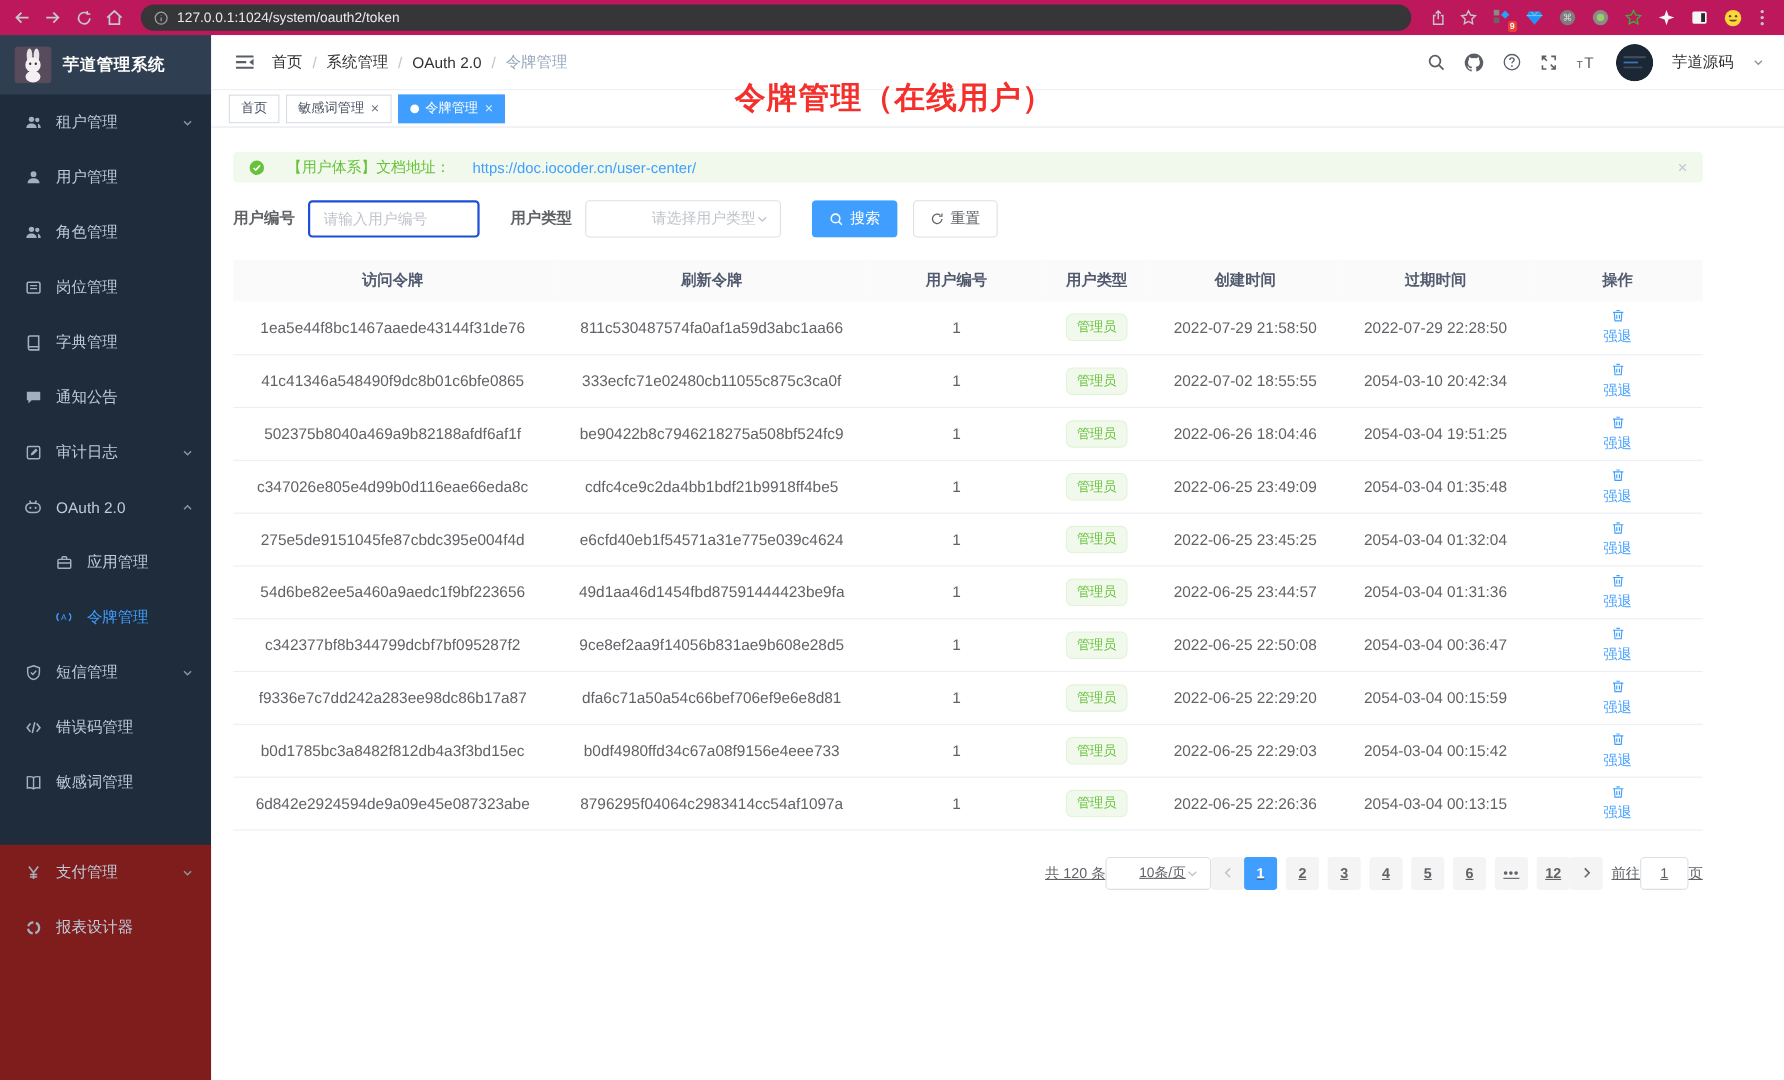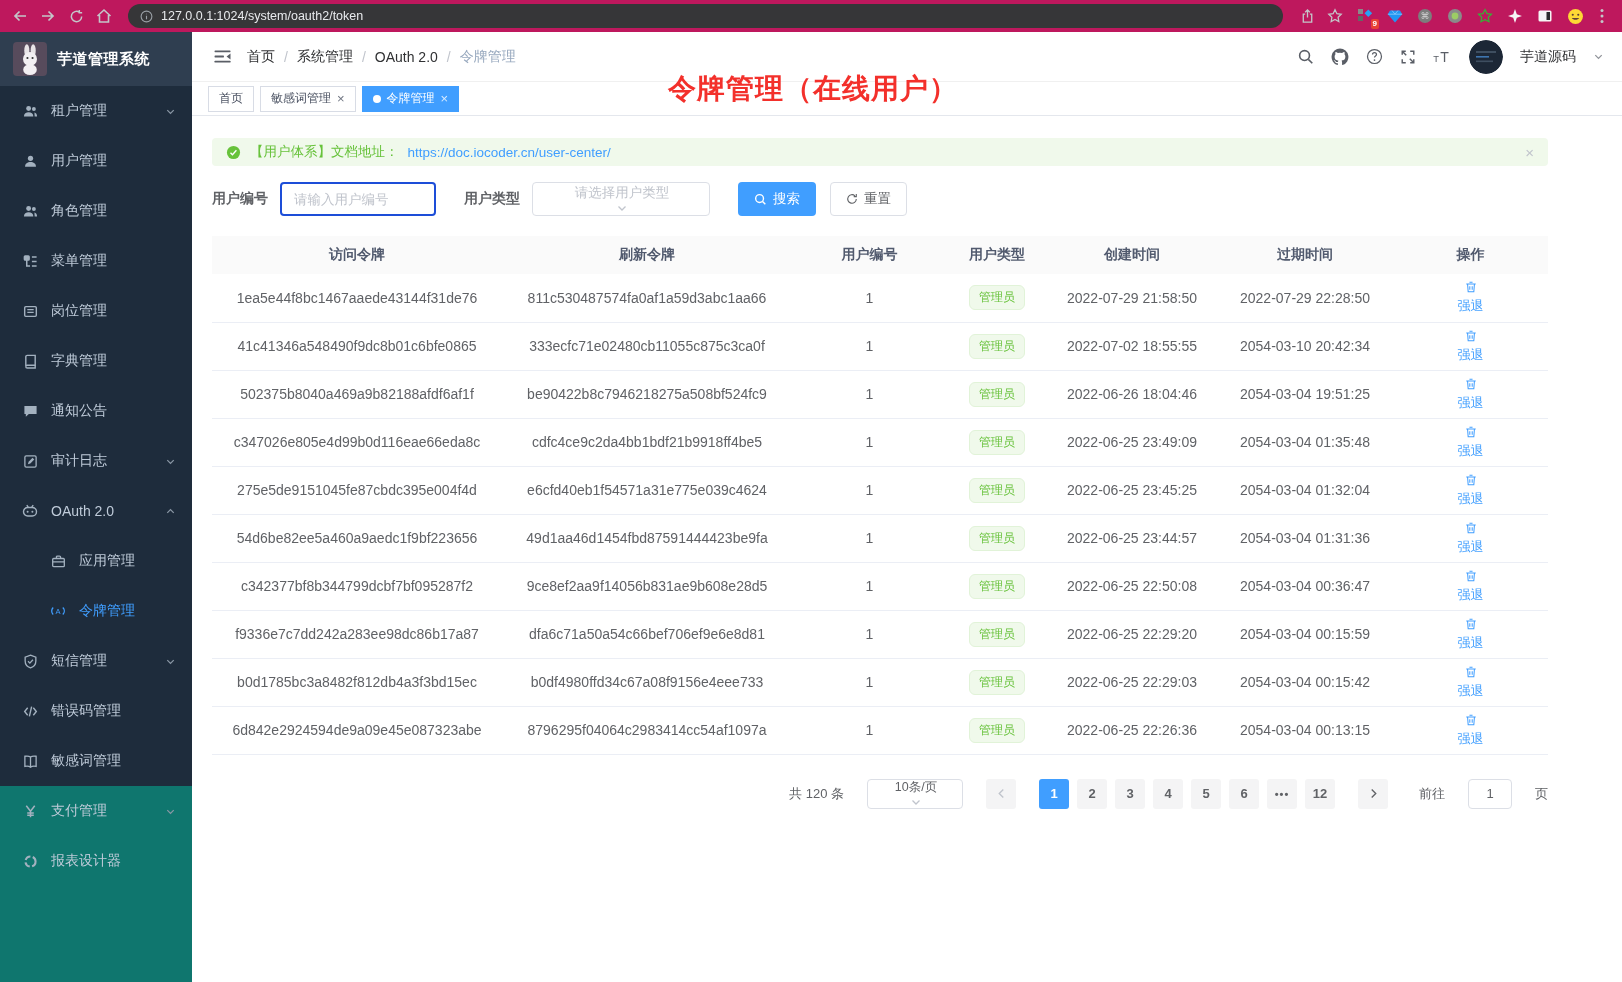--- a/index.html
+++ b/index.html
@@ -19,21 +19,21 @@
   .ext-badge { position:absolute; right:-5px; bottom:-4px; background:#e94235; color:#fff; font-size:8px;
                line-height:10px; padding:0 2px; border-radius:2px; font-weight:bold; }
 
   
   .app { position:absolute; top:32px; left:0; width:1622px; height:950px; display:flex; }
   .sidebar { width:192px; flex:none; background:#1e2c3c; display:flex; flex-direction:column; }
   .logo { height:54px; flex:none; background:#2f3e50; display:flex; align-items:center; gap:10px; padding:0 13px; }
   .logo-img { width:34px; height:34px; border-radius:4px; overflow:hidden; flex:none; }
   .logo-title { color:#fff; font-size:15px; font-weight:bold; letter-spacing:.5px; }
   .menu { display:flex; flex-direction:column; }
-  .menu-light { background:#0f766e; flex:1; }
+  .menu-light { background:#7f1d1d; flex:1;margin-top:32px; }
   .menu-item { height:50px; flex:none; display:flex; align-items:center; gap:13px; padding:0 14px 0 22px;
                color:#bfcbd9; font-size:14px; cursor:pointer; position:relative; }
   .menu-item.indent { padding-left:50px; }
   .menu-item.active { color:#409eff; }
   .mi-icon { color:#a3b1bf; display:flex; width:16px; justify-content:center; flex:none; }
   .menu-item.active .mi-icon { color:#409eff; }
   .mi-label { white-space:nowrap; }
   .mi-arrow { position:absolute; right:16px; color:#8a97a5; }
   .mi-arrow.up { transform:rotate(180deg); }
 
@@ -58,53 +58,53 @@
   .tabbar { height:34px; flex:none; display:flex; align-items:center; gap:6px; padding:0 16px;
             border-bottom:1px solid #e4e7ed; }
   .tab { height:26px; display:flex; align-items:center; gap:6px; padding:0 10px; border:1px solid #d8dce5;
          background:#fff; color:#495060; font-size:12px; cursor:pointer; }
   .tab.active { background:#409eff; border-color:#409eff; color:#fff; }
   .tab-dot { width:8px; height:8px; border-radius:50%; background:#fff; }
   .tab-close { font-size:13px; line-height:1; opacity:.8; }
 
   .content { flex:1; padding:22px 74px 0 20px; position:relative; }
 
-  .alert { height:28px; background:#f0f9eb; border-radius:4px; display:flex; align-items:center; gap:9px;
+  .alert { height:28px; background:#f0f9eb; border-radius:4px; display:flex; align-items:center; gap:20px;
            padding:0 14px; font-size:13.5px; color:#67c23a; position:relative; }
   .alert-link { color:#409eff; text-decoration:none; cursor:pointer; }
   .alert-close { position:absolute; right:14px; color:#c0c4cc; font-size:15px; cursor:pointer; }
 
   .filters { margin-top:16px; display:flex; align-items:center; font-size:14px; color:#606266; }
   .filters label { font-weight:600; }
   .f-input { width:156px; height:34px; border:2px solid #1d4ed8; border-radius:4px; padding:0 12px;
              font-size:13.5px; color:#606266; margin-left:12px; outline:none; font-family:inherit; }
   .f-input::placeholder { color:#c0c4cc; }
   .lbl2 { margin-left:28px; }
   .select { height:34px; border:1px solid #dcdfe6; border-radius:4px; display:flex; align-items:center;
-            justify-content:center; padding:0 10px 0 12px; font-size:13.5px; cursor:pointer; background:#fff;flex-direction:column; }
+            justify-content:flex-end; padding:0 10px 0 12px; font-size:13.5px; cursor:pointer; background:#fff; }
   .f-select { width:178px; margin-left:12px; }
   .sel-ph { color:#c0c4cc; }
   .sel-arrow { color:#c0c4cc; display:flex; }
   .btn { height:34px; border-radius:4px; font-size:13.5px; display:flex; align-items:center; gap:6px;
          padding:0 15px; cursor:pointer; border:1px solid transparent; font-family:inherit; }
   .btn-primary { background:#409eff; color:#fff; margin-left:28px; }
   .btn-plain { background:#fff; color:#606266; border-color:#dcdfe6; margin-left:14px; }
 
   table.grid { margin-top:20px; width:1336px; border-collapse:collapse; table-layout:fixed; }
   .grid th { height:38px; background:#fafafa; color:#515a6e; font-size:14px; font-weight:600; text-align:center; }
   .grid td { height:48px; border-bottom:1px solid #ebeef5; color:#606266; font-size:14px; text-align:center;
              white-space:nowrap; overflow:hidden; }
   .c0,.c1 { width:290px; } .c2 { width:155px; } .c3 { width:100px; } .c4 { width:170px; }
   .c5 { width:176px; } .c6 { width:155px; }
   .badge { display:inline-block; padding:3px 9px; font-size:12px; color:#67c23a; background:#f0f9eb;
            border:1px solid #e1f3d8; border-radius:6px; }
   .action { color:#409eff; font-size:13px; display:inline-flex; align-items:center; gap:4px; cursor:pointer;flex-direction:column; }
 
   .pagination { margin-top:24px; width:1336px; display:flex; justify-content:flex-end; align-items:center;
-                gap:23px; font-size:13px; color:#606266; }
+                gap:0; font-size:13px; color:#606266;text-decoration:underline; }
   .pg-size { width:96px; height:30px; font-size:12.5px; color:#606266; }
   .pg-pages { display:flex; gap:8px; }
   .pg-btn { min-width:30px; height:30px; background:#f4f4f5; border:none; border-radius:3px; color:#606266;
             font-size:13px; font-weight:600; cursor:pointer; display:flex; align-items:center; justify-content:center;
             padding:0 4px; font-family:inherit; }
   .pg-btn.active { background:#409eff; color:#fff; }
   .pg-btn.more { letter-spacing:1px; font-size:11px; }
   .pg-prev { color:#c0c4cc; }
   .pg-goto { margin-left:8px; }
   .pg-input { width:44px; height:30px; border:1px solid #dcdfe6; border-radius:4px; text-align:center;
@@ -263,29 +263,20 @@
               <circle cx="6" cy="4.8" r="2.6"></circle>
               <path d="M1 13.2c0-2.9 2.2-4.4 5-4.4s5 1.5 5 4.4z"></path>
               <circle cx="11.6" cy="5.4" r="2.1"></circle>
               <path d="M12.2 9c1.7.5 2.8 1.8 2.8 4.2h-2.6z"></path>
             </svg>
           </span>
           <span class="mi-label">角色管理</span>
         </div>
         <div class="menu-item">
           <span class="mi-icon">
-            <svg viewBox="0 0 16 16" width="15" height="15" fill="none" stroke="currentColor" stroke-width="1.6">
-              <rect x="1.5" y="2" width="5" height="4.5" rx=".8" fill="currentColor"></rect>
-              <path d="M9.5 3.2h5M9.5 8h5M9.5 12.8h5M4 6.5v6.3h3.5"></path>
-            </svg>
-          </span>
-          <span class="mi-label">菜单管理</span>
-        </div>
-        <div class="menu-item">
-          <span class="mi-icon">
             <svg viewBox="0 0 16 16" width="15" height="15" fill="none" stroke="currentColor" stroke-width="1.5">
               <rect x="1.8" y="2.8" width="12.4" height="10.4" rx="1.2"></rect>
               <path d="M4.6 6h6.8M4.6 9h6.8" stroke-width="1.3"></path>
             </svg>
           </span>
           <span class="mi-label">岗位管理</span>
         </div>
         <div class="menu-item">
           <span class="mi-icon">
             <svg viewBox="0 0 16 16" width="15" height="15" fill="none" stroke="currentColor" stroke-width="1.5">

